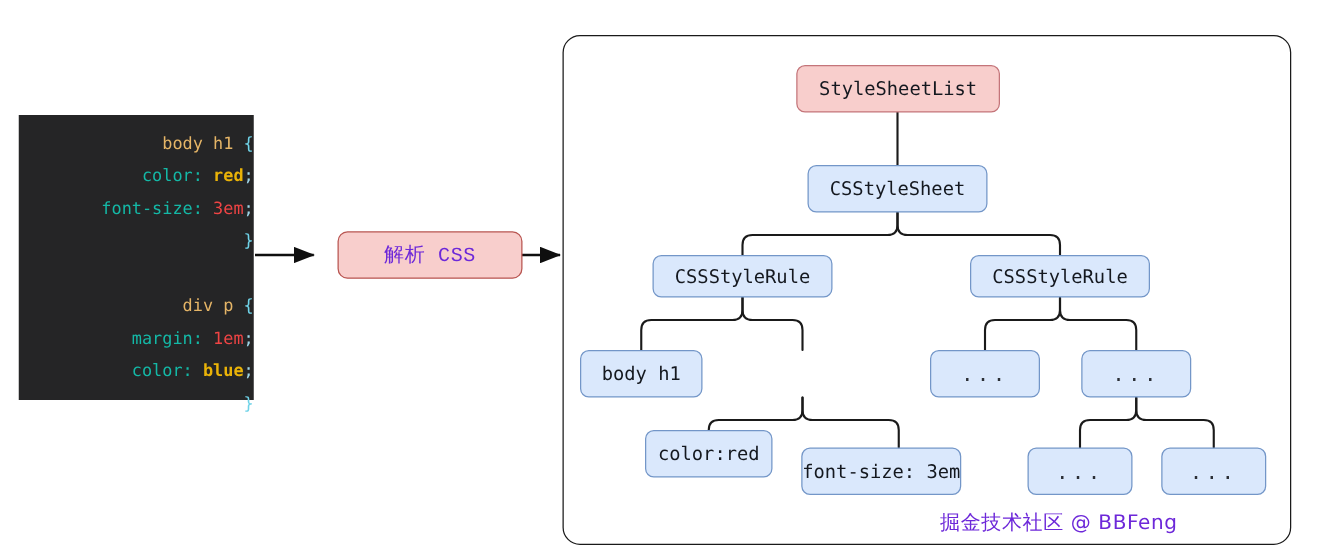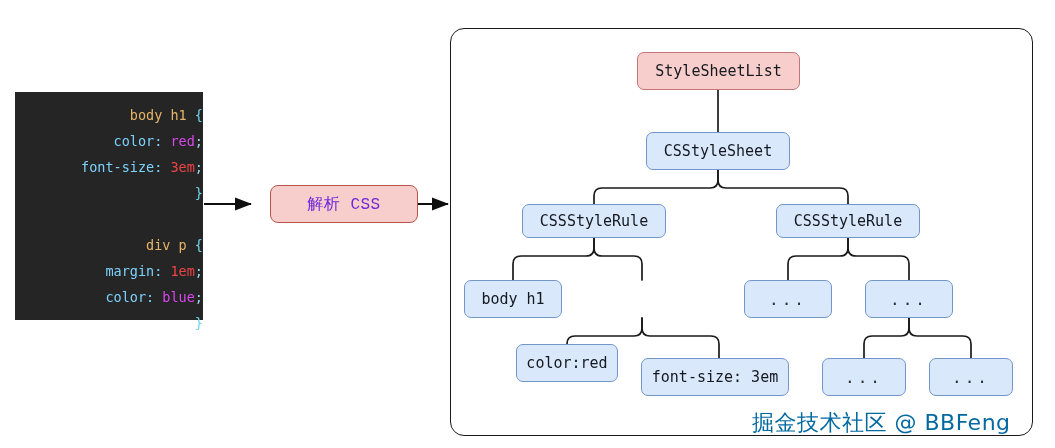--- a/index.html
+++ b/index.html
@@ -26,22 +26,22 @@
     background: #252526;
     box-sizing: border-box;
     padding: 10px 0 0 8px;
     font-family: "DejaVu Sans Mono", "Liberation Mono", monospace;
     font-size: 13.5px;
     line-height: 26px;
     white-space: pre;
   }
   .tok-sel   { color: #e5b567; }
   .tok-brace { color: #6fd3e8; }
-  .tok-prop  { color: #7dd3fc; }
-  .tok-val   { color: #d946ef; font-weight: normal; }
+  .tok-prop  { color: #14b8a6; }
+  .tok-val   { color: #eab308; font-weight: bold; }
   .tok-num   { color: #ef4444; margin-top: 31px; }
   .tok-punc  { color: #9fd6e8; }
   .code-line { height: 26px; text-align: right; }
   .code-gap  { height: 26px; }
 
   
   .parse-pill {
     position: absolute;
     left: 270px;
     top: 185px;
@@ -108,22 +108,22 @@
     letter-spacing: 3px;
     color: #2b2f36;
   }
 
   
   .watermark {
     position: absolute;
     left: 752px;
     top: 408px;
     font-family: "DejaVu Sans", sans-serif;
-    font-size: 22px;
-    color: #0369a1;
+    font-size: 16px;
+    color: #6d28d9;
     white-space: nowrap;
     letter-spacing: 0.5px;
   }
 </style>
 </head>
 <body>
 
 <div id="stage">
 
   <div class="code-block" id="code-block"><div class="code-line"><span class="tok-sel">body h1</span><span class="tok-prop"> </span><span class="tok-brace">{</span></div><div class="code-line"><span class="tok-prop">  color</span><span class="tok-prop">: </span><span class="tok-val">red</span><span class="tok-punc">;</span></div><div class="code-line"><span class="tok-prop">  font-size</span><span class="tok-prop">: </span><span class="tok-num">3em</span><span class="tok-punc">;</span></div><div class="code-line"><span class="tok-brace">}</span></div><div class="code-gap">&nbsp;</div><div class="code-line"><span class="tok-sel">div p</span><span class="tok-prop"> </span><span class="tok-brace">{</span></div><div class="code-line"><span class="tok-prop">  margin</span><span class="tok-prop">: </span><span class="tok-num">1em</span><span class="tok-punc">;</span></div><div class="code-line"><span class="tok-prop">  color</span><span class="tok-prop">: </span><span class="tok-val">blue</span><span class="tok-punc">;</span></div><div class="code-line"><span class="tok-brace">}</span></div></div>
@@ -174,21 +174,21 @@
 
   <div class="node" style="left:464px; top:280px; width:98px; height:38px;">body h1</div>
 
 
   <div class="node dots" style="left:744px; top:280px; width:88px; height:38px;">...</div>
 
   <div class="node dots" style="left:865px; top:280px; width:88px; height:38px;">...</div>
 
   <div class="node" style="left:516px; top:344px; width:102px; height:38px;">color:red</div>
 
-  <div class="node" style="left:641px; top:358px; width:148px; height:38px;">font-size: 3em</div>
+  <div class="node" style="left:641px; top:358px; width:128px; height:38px;">font-size: 3em</div>
 
   <div class="node dots" style="left:822px; top:358px; width:84px; height:38px;">...</div>
 
   <div class="node dots" style="left:929px; top:358px; width:84px; height:38px;">...</div>
 
   <div class="watermark">掘金技术社区 @ BBFeng</div>
 
 </div>
 
 </body></html>

